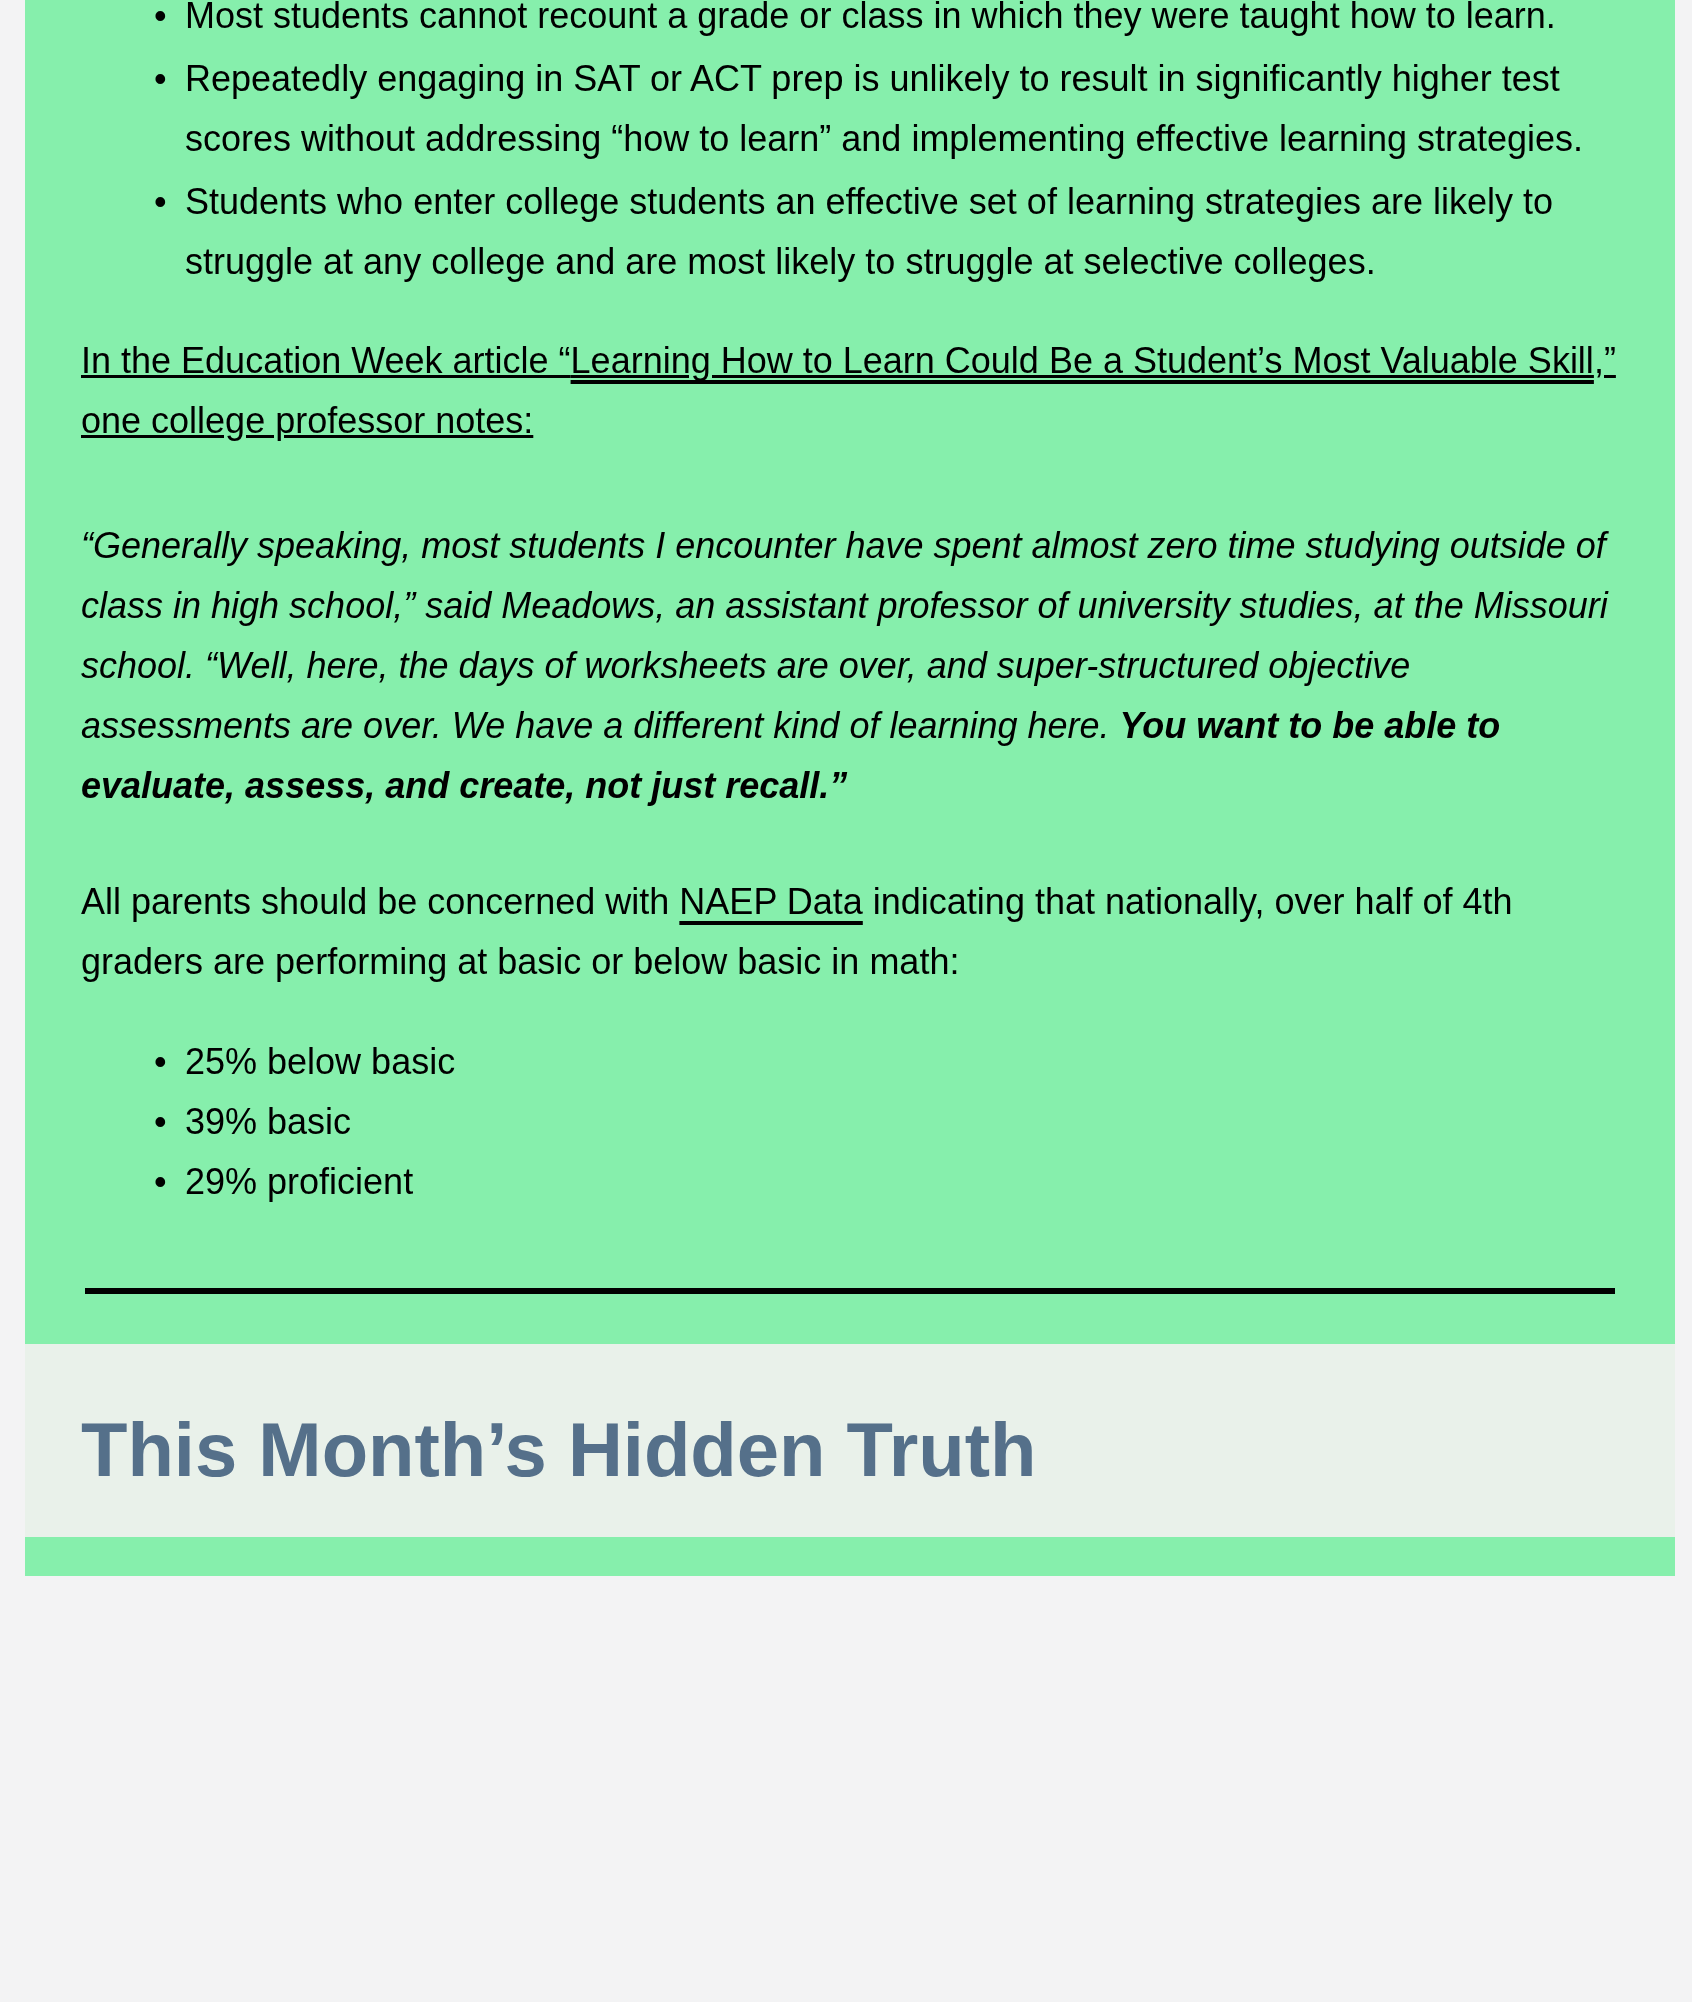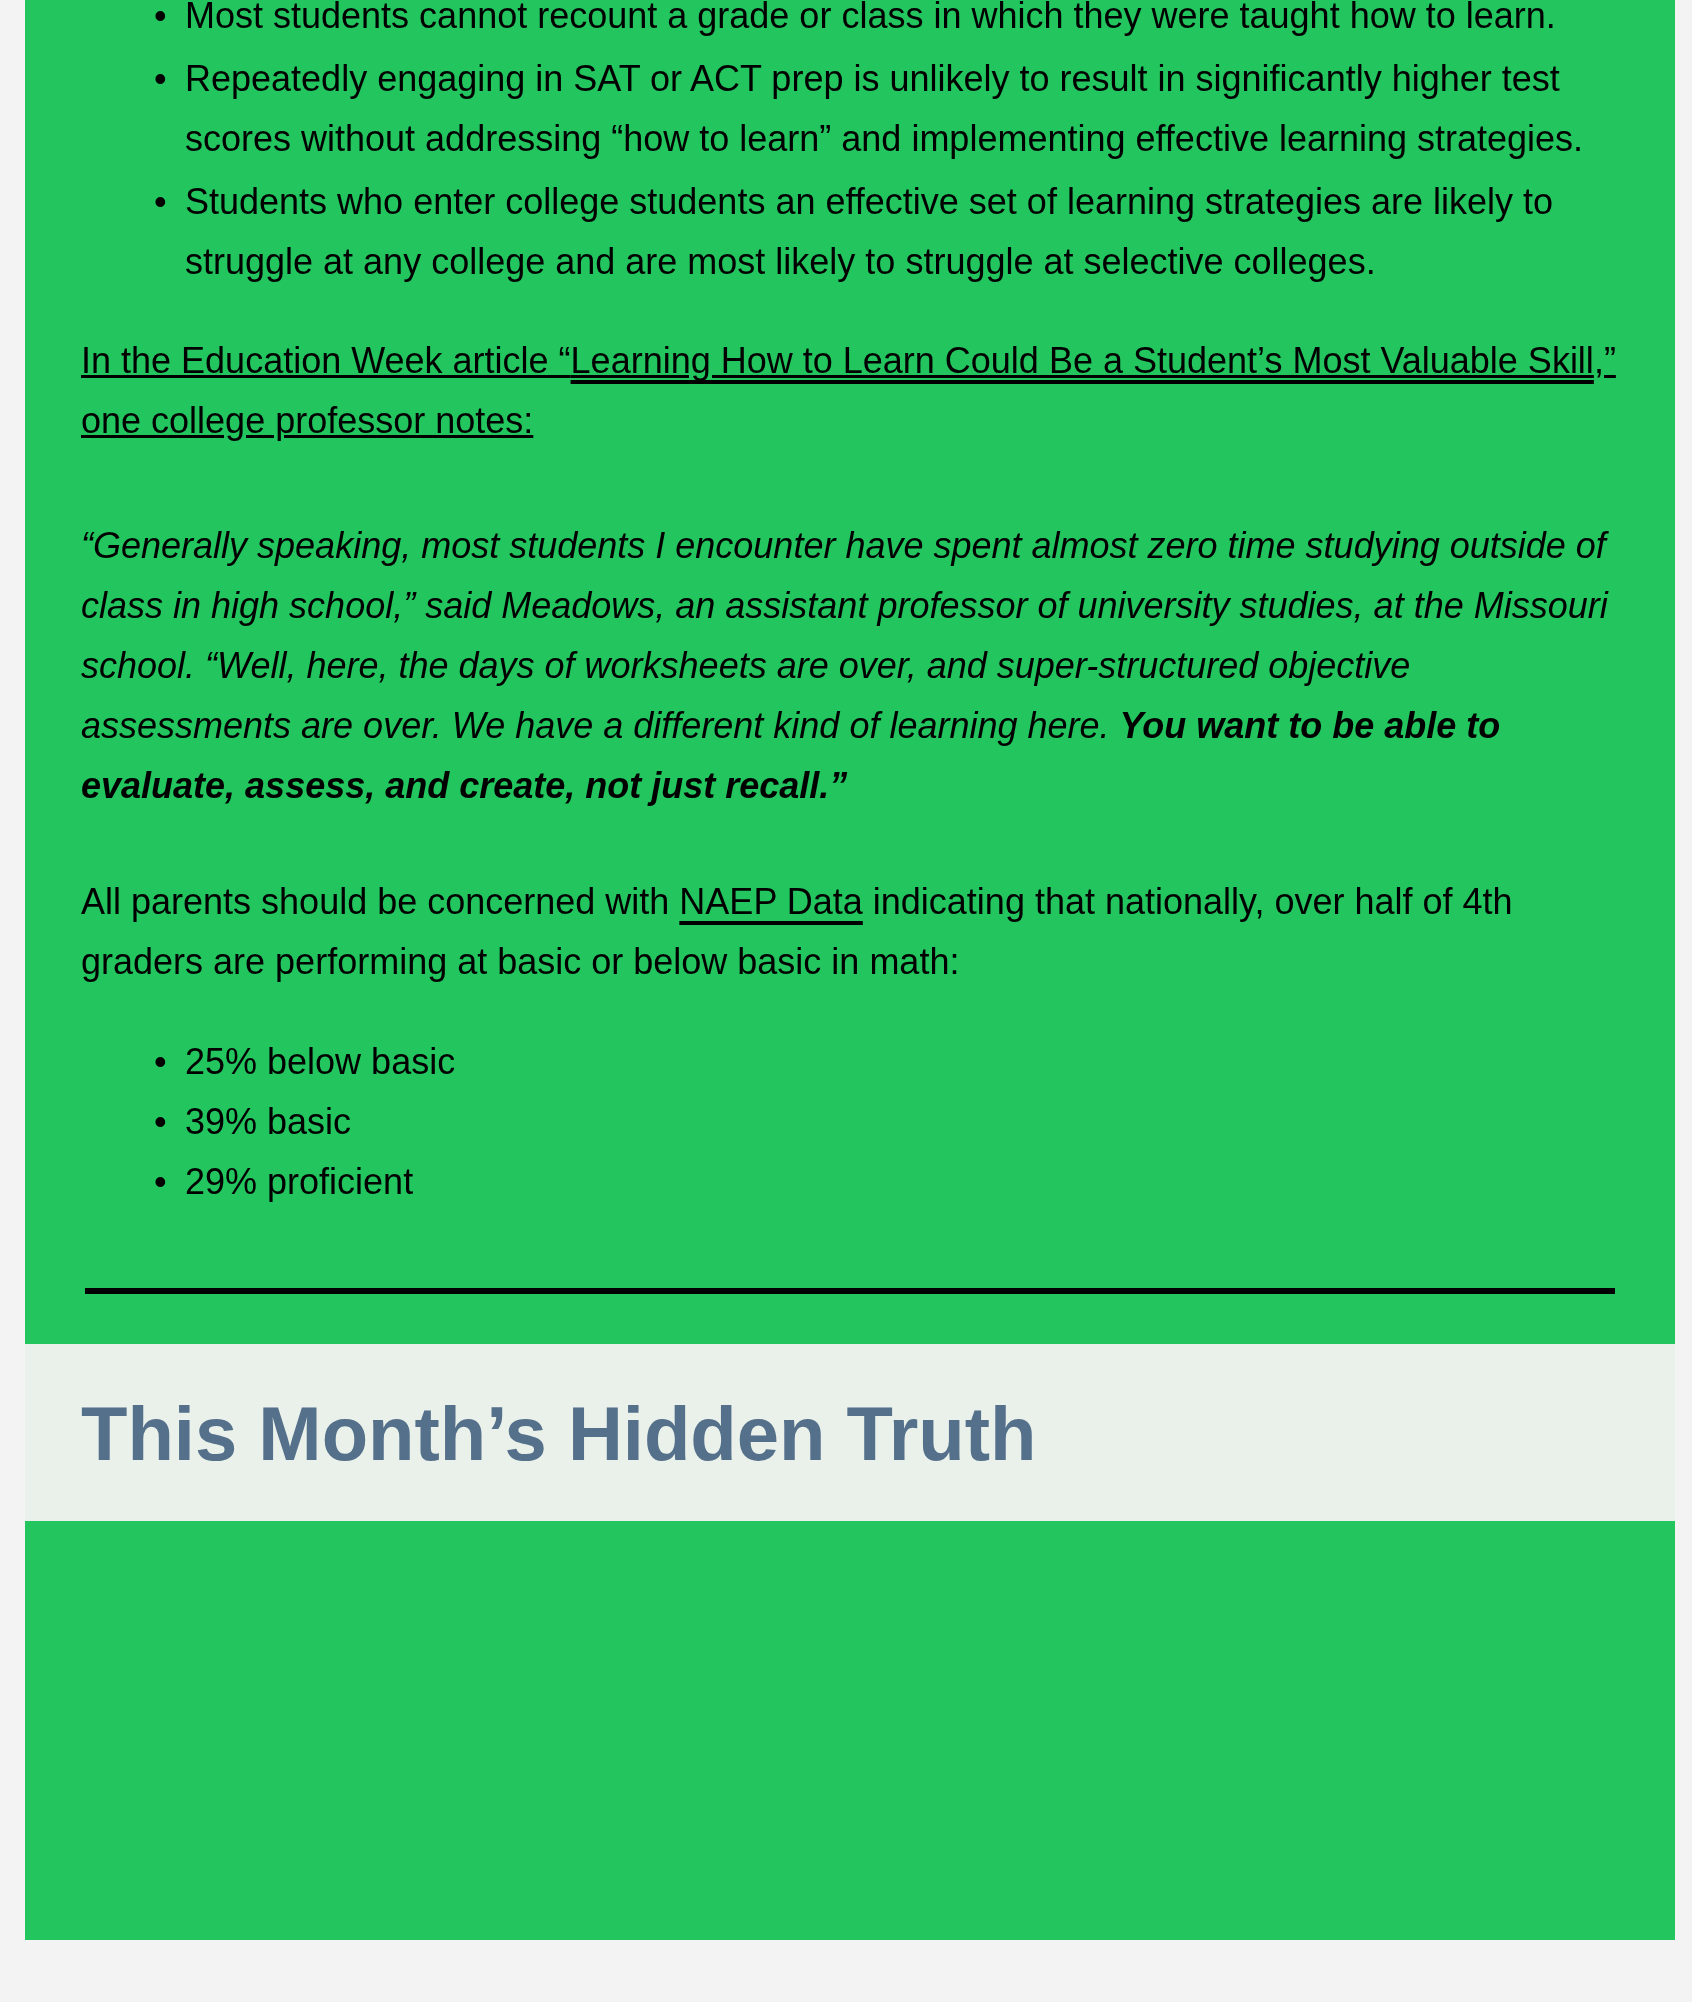--- a/index.html
+++ b/index.html
@@ -14,22 +14,22 @@
     background: #f3f3f4;
     overflow: hidden;
     font-family: "Liberation Sans", "DejaVu Sans", sans-serif;
     color: #000000;
   }
   .content {
     position: absolute;
     left: 25px;
     top: 0;
     width: 1650px;
-    height: 1940px;
-    background: #22c55e;
+    height: 1576px;
+    background: #86efac;
     overflow: hidden;
   }
   .text-area {
     padding: 0 56px;
     font-size: 36px;
     line-height: 60px;
     color: #000000;
   }
   ul.bullets {
     list-style: none;
@@ -73,21 +73,21 @@
     text-decoration-color: #000000;
   }
   hr.divider {
     border: none;
     border-top: 6px solid #000000;
     margin: 76px 4px 0 4px;
   }
   .green-band {
     margin-top: 50px;
     background: #e9f1ea;
-    padding: 48px 56px 45px 56px;
+    padding: 64px 56px 45px 56px;
   }
   .green-band h2 {
     margin: 0;
     font-size: 76px;
     line-height: 84px;
     font-weight: bold;
     color: #55708a;
   }
 </style>
 </head>

